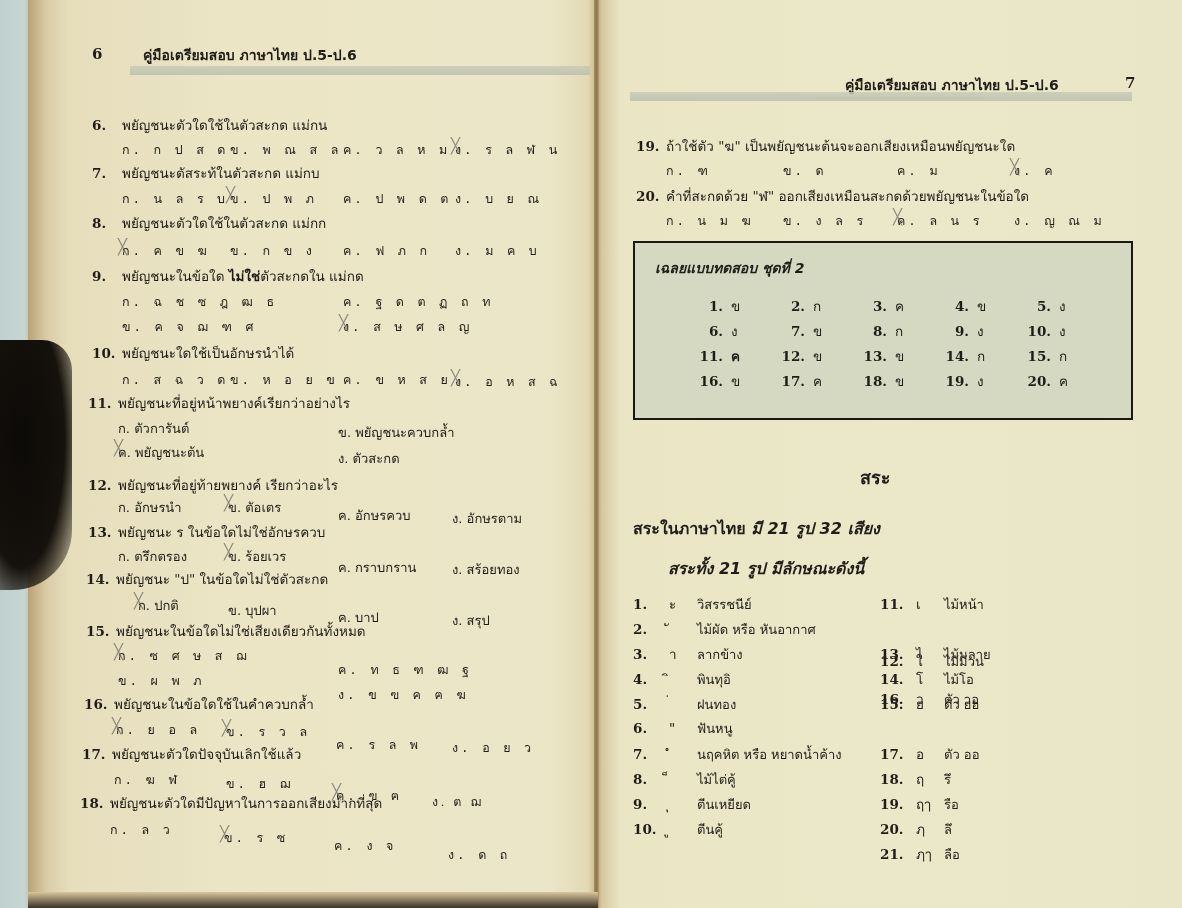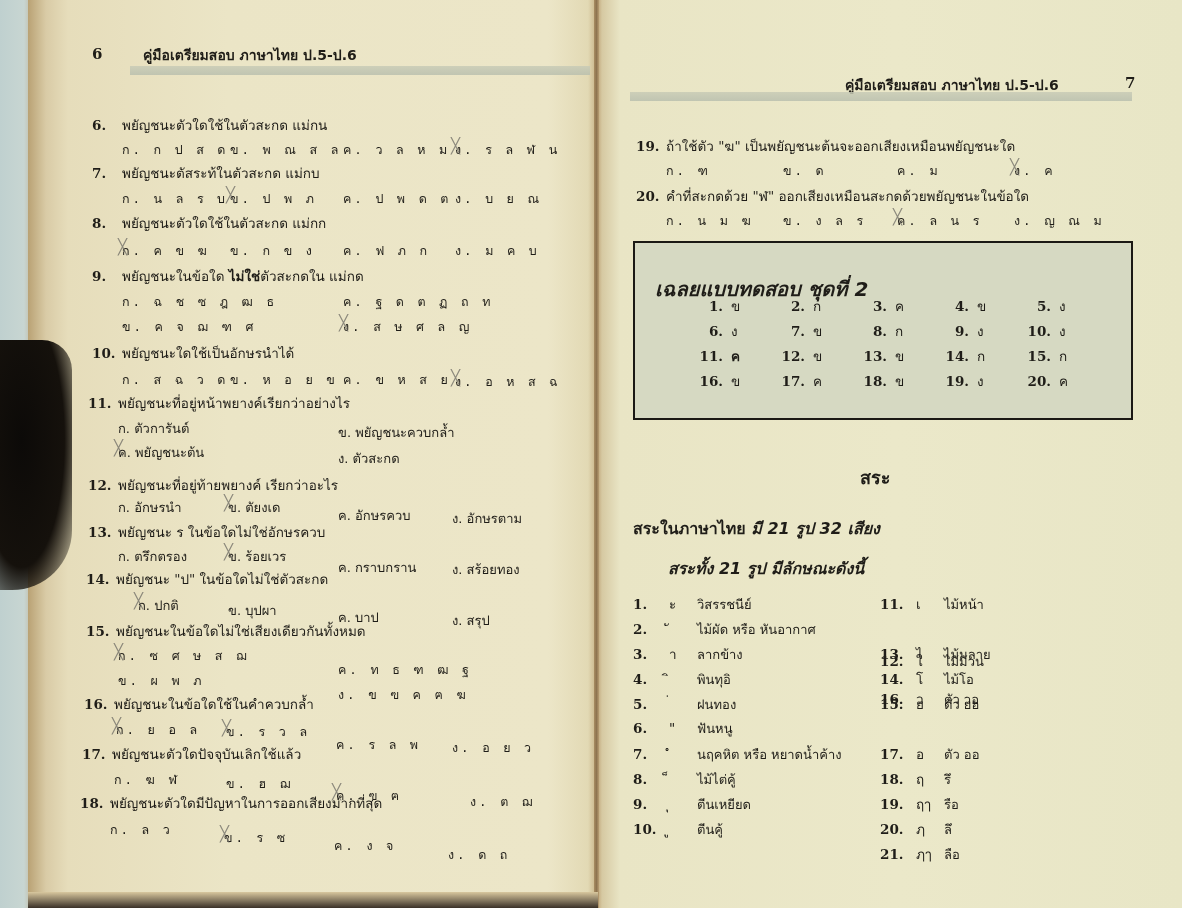--- a/index.html
+++ b/index.html
@@ -51,22 +51,22 @@
   .opt.prop { font-family:"DejaVu Sans", sans-serif; letter-spacing:0; font-size:13px; }
   .tick::before {
     content:"╳"; position:absolute; left:-4px; top:-3px; font-size:15px; color:#6c6a63; letter-spacing:0;
     font-family:"DejaVu Sans", sans-serif; opacity:.75;
   }
   .answer-box {
     position:absolute; left:633px; top:241px; width:496px; height:175px;
     border:2px solid #1b1914; background:#d6d9c2;
   }
   .answer-title {
-    position:absolute; left:20px; top:30px; font-family:"DejaVu Sans", sans-serif;
-    font-style:italic; font-weight:bold; font-size:20px;
+    position:absolute; left:20px; top:14px; font-family:"DejaVu Sans", sans-serif;
+    font-style:italic; font-weight:bold; font-size:14px;
   }
   .ans { position:absolute; font-size:13.5px; white-space:nowrap; }
   .ans b { display:inline-block; width:28px; text-align:right; margin-right:8px; }
   .section-title {
     position:absolute; left:860px; top:463px; font-family:Liberation Serif, serif;
     font-weight:bold; font-size:18px;
   }
   .section-sub {
     position:absolute; left:633px; top:516px; font-family:"DejaVu Sans", sans-serif;
     font-weight:bold; font-size:16px; white-space:nowrap;
@@ -126,21 +126,21 @@
 <div class="opt tick" style="left:455px;top:372px;">ง. อ ห ส ฉ</div>
 
 <div class="q" style="left:88px;top:392px;"><span class="qnum">11.</span><span>พยัญชนะที่อยู่หน้าพยางค์เรียกว่าอย่างไร</span></div>
 <div class="opt prop" style="left:118px;top:418px;">ก. ตัวการันต์</div>
 <div class="opt prop" style="left:338px;top:422px;">ข. พยัญชนะควบกล้ำ</div>
 <div class="opt prop tick" style="left:118px;top:442px;">ค. พยัญชนะต้น</div>
 <div class="opt prop" style="left:338px;top:448px;">ง. ตัวสะกด</div>
 
 <div class="q" style="left:88px;top:474px;"><span class="qnum">12.</span><span>พยัญชนะที่อยู่ท้ายพยางค์ เรียกว่าอะไร</span></div>
 <div class="opt prop" style="left:118px;top:497px;">ก. อักษรนำ</div>
-<div class="opt prop tick" style="left:228px;top:497px;">ข. ตัยงเด</div>
+<div class="opt prop tick" style="left:228px;top:497px;">ข. ตัอเตร</div>
 <div class="opt prop" style="left:338px;top:505px;">ค. อักษรควบ</div>
 <div class="opt prop" style="left:452px;top:508px;">ง. อักษรตาม</div>
 
 <div class="q" style="left:88px;top:521px;"><span class="qnum">13.</span><span>พยัญชนะ ร ในข้อใดไม่ใช่อักษรควบ</span></div>
 <div class="opt prop" style="left:118px;top:546px;">ก. ตรึกตรอง</div>
 <div class="opt prop tick" style="left:228px;top:546px;">ข. ร้อยเวร</div>
 <div class="opt prop" style="left:338px;top:557px;">ค. กราบกราน</div>
 <div class="opt prop" style="left:452px;top:559px;">ง. สร้อยทอง</div>
 
 <div class="q" style="left:86px;top:568px;"><span class="qnum">14.</span><span>พยัญชนะ "ป" ในข้อใดไม่ใช่ตัวสะกด</span></div>
@@ -158,21 +158,21 @@
 <div class="q" style="left:84px;top:693px;"><span class="qnum">16.</span><span>พยัญชนะในข้อใดใช้ในคำควบกล้ำ</span></div>
 <div class="opt tick" style="left:116px;top:720px;">ก. ย อ ล</div>
 <div class="opt tick" style="left:226px;top:722px;">ข. ร ว ล</div>
 <div class="opt" style="left:336px;top:735px;">ค. ร ล พ</div>
 <div class="opt" style="left:452px;top:738px;">ง. อ ย ว</div>
 
 <div class="q" style="left:82px;top:743px;"><span class="qnum">17.</span><span>พยัญชนะตัวใดปัจจุบันเลิกใช้แล้ว</span></div>
 <div class="opt" style="left:114px;top:770px;">ก. ฆ ฬ</div>
 <div class="opt" style="left:226px;top:774px;">ข. ฮ ฌ</div>
 <div class="opt tick" style="left:336px;top:786px;">ค. ฃ ฅ</div>
-<div class="opt" style="left:470px;top:792px;">ง. ต ฌ</div>
+<div class="opt" style="left:432px;top:792px;font-family:Liberation Serif, serif;">ง. ต ฌ</div>
 
 <div class="q" style="left:80px;top:792px;"><span class="qnum">18.</span><span>พยัญชนะตัวใดมีปัญหาในการออกเสียงมากที่สุด</span></div>
 <div class="opt" style="left:110px;top:820px;">ก. ล ว</div>
 <div class="opt tick" style="left:224px;top:828px;">ข. ร ซ</div>
 <div class="opt" style="left:334px;top:836px;">ค. ง จ</div>
 <div class="opt" style="left:448px;top:845px;">ง. ด ถ</div>
 
 <div class="hdr" style="left:845px;top:74px;">คู่มือเตรียมสอบ ภาษาไทย ป.5-ป.6</div>
 <div class="hdr-num" style="left:1125px;top:74px;">7</div>
 <div class="rule" style="left:630px;top:92px;width:502px;"></div>

